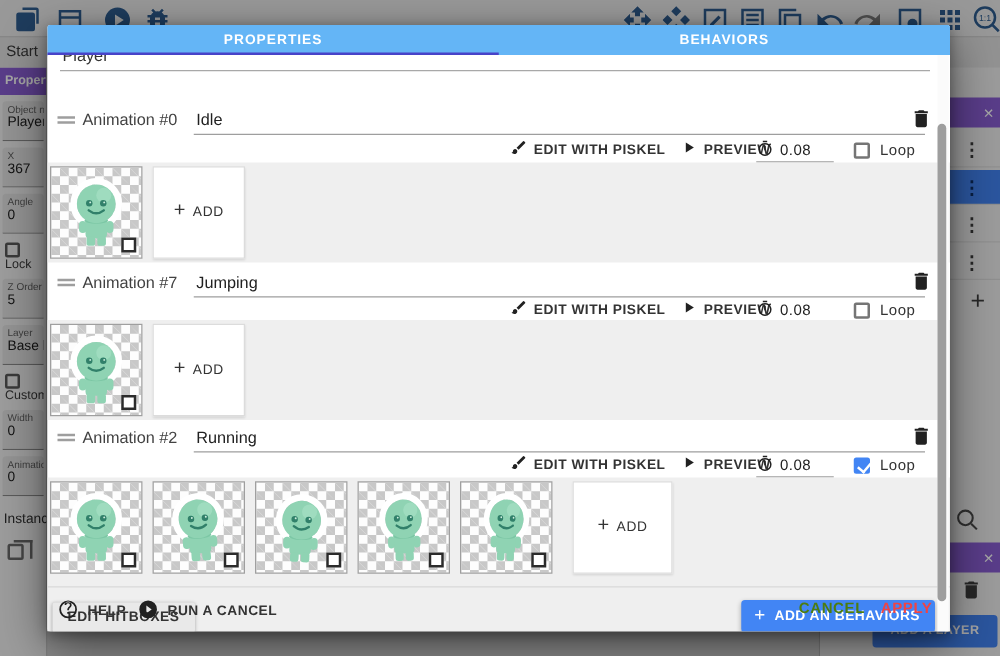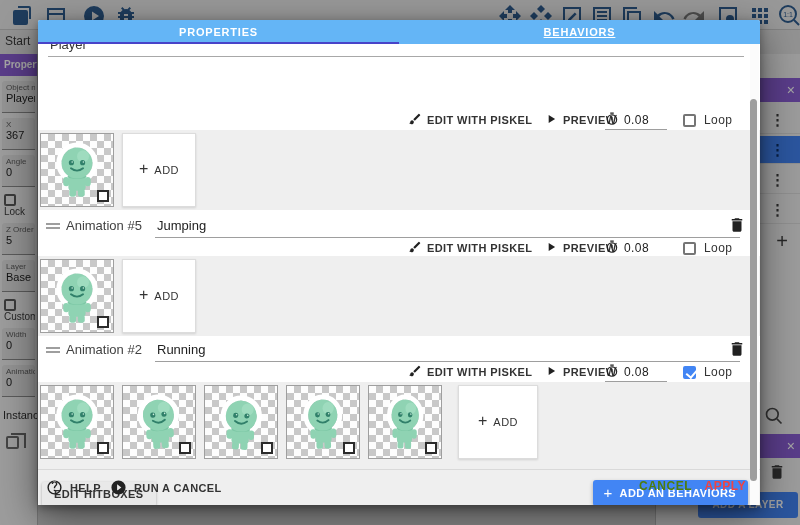--- a/index.html
+++ b/index.html
@@ -46,21 +46,21 @@
   .rp-trash svg { width:100%; height:100%; fill:#3c3c3c; }
   .rp-bluebtn { position:absolute; right:2px; width:100px; height:26px; background:#4285f4; border-radius:3px; color:#fff; font-size:10px; font-weight:bold; text-align:center; line-height:26px; letter-spacing:.4px; overflow:hidden; white-space:nowrap; }
 
   
   .overlay { position:absolute; inset:0; background:rgba(0,0,0,.35); }
 
   
   .dialog { position:absolute; left:38px; top:20px; width:722px; height:485px; background:#fff; border-radius:2px; box-shadow:0 12px 40px rgba(0,0,0,.5), 0 3px 10px rgba(0,0,0,.35); }
   .tabbar { position:absolute; left:0; top:0; width:722px; height:24px; background:#64b5f6; border-radius:2px 2px 0 0; }
   .tab { position:absolute; top:0; width:361px; height:24px; color:#fff; font-size:11px; font-weight:bold; letter-spacing:.8px; text-align:center; line-height:24px; }
-  .tab.t0 { left:0; } .tab.t1 { left:361px;text-decoration:underline; }
+  .tab.t0 { left:0; } .tab.t1 { left:361px; }
   .tab-indicator { position:absolute; left:0; bottom:-1px; width:361px; height:3px; background:#4843c8; }
 
   .dlg-body { position:absolute; left:0; top:24px; width:722px; height:461px; overflow:hidden; background:#fff; }
 
   .player-row { position:absolute; left:10px; right:16px; top:0; height:13px; border-bottom:1px solid #a8a8a8; overflow:hidden; }
   .player-row .txt { display:block; margin-top:-7px; padding-left:2px; font-size:13px; color:#333; }
 
   .anim-header { position:absolute; left:0; width:722px; height:28px; }
   .drag-handle { position:absolute; left:8px; top:11px; width:14px; height:6px; border-top:2px solid #9e9e9e; border-bottom:2px solid #9e9e9e; }
   .anim-label { position:absolute; left:28px; top:6px; font-size:13px; color:#424242; }
@@ -290,20 +290,28 @@
       <div class="tab t1">BEHAVIORS</div>
       <div class="tab-indicator"></div>
     </div>
 
     <div class="dlg-body">
 
       <div class="player-row">
         <span class="txt">Player</span>
       </div>
 
+      <div class="anim-header" style="top:38px">
+        <span class="drag-handle"></span>
+        <span class="anim-label">Animation #0</span>
+        <span class="anim-name">Idle</span>
+        <span class="trash-btn"><svg viewBox="0 0 24 24">
+              <use href="#trash-def"></use>
+            </svg></span>
+      </div>
       <div class="anim-controls" style="top:66px">
         <span class="ctl ctl-piskel"><span class="ic"><svg viewBox="0 0 24 24">
                 <path d="M7 14c-1.66 0-3 1.34-3 3 0 1.31-1.16 2-2 2 .92 1.22 2.49 2 4 2 2.21 0 4-1.79 4-4 0-1.66-1.34-3-3-3zm13.71-9.37l-1.34-1.34a1 1 0 0 0-1.41 0L9 12.25 11.75 15l8.96-8.96a1 1 0 0 0 0-1.41z"></path>
               </svg></span><span>EDIT WITH PISKEL</span></span>
         <span class="ctl ctl-preview"><span class="ic"><svg viewBox="0 0 24 24">
                 <path d="M8 5v14l11-7z"></path>
               </svg></span><span>PREVIEW</span></span>
         <span class="ctl ctl-timer"><span class="ic"><svg viewBox="0 0 24 24">
                 <path d="M15 1H9v2h6V1zm-4 13h2V8h-2v6zm8.03-6.61l1.42-1.42a10 10 0 0 0-1.41-1.41l-1.42 1.42A8.96 8.96 0 0 0 12 4a9 9 0 1 0 9 9c0-2.12-.74-4.07-1.97-5.61zM12 20a7 7 0 1 1 0-14 7 7 0 0 1 0 14z"></path>
               </svg></span><span>0.08</span></span>
@@ -316,21 +324,21 @@
             </svg>
           <span class="corner-cb"></span>
         </div>
         <div class="add-tile" style="left:84px">
           <span class="plus">+</span><span class="albl">ADD</span>
         </div>
       </div>
 
       <div class="anim-header" style="top:168px">
         <span class="drag-handle"></span>
-        <span class="anim-label">Animation #5</span>
+        <span class="anim-label">Animation #7</span>
         <span class="anim-name">Jumping</span>
         <span class="trash-btn"><svg viewBox="0 0 24 24">
               <use href="#trash-def"></use>
             </svg></span>
       </div>
       <div class="anim-controls" style="top:194px">
         <span class="ctl ctl-piskel"><span class="ic"><svg viewBox="0 0 24 24">
                 <path d="M7 14c-1.66 0-3 1.34-3 3 0 1.31-1.16 2-2 2 .92 1.22 2.49 2 4 2 2.21 0 4-1.79 4-4 0-1.66-1.34-3-3-3zm13.71-9.37l-1.34-1.34a1 1 0 0 0-1.41 0L9 12.25 11.75 15l8.96-8.96a1 1 0 0 0 0-1.41z"></path>
               </svg></span><span>EDIT WITH PISKEL</span></span>
         <span class="ctl ctl-preview"><span class="ic"><svg viewBox="0 0 24 24">

